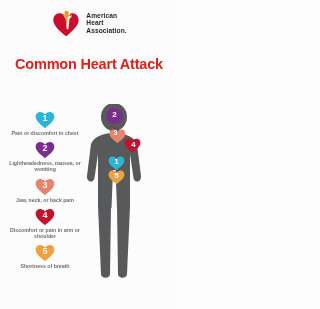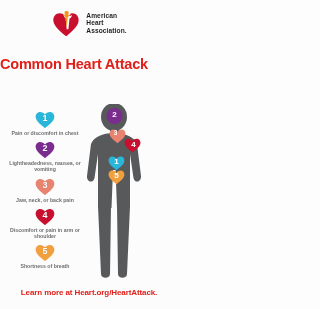--- a/index.html
+++ b/index.html
@@ -28,20 +28,21 @@
   .logo-mark svg{display:block;width:30px;height:30px;}
   .logo-text{
     font-size:6.6px;line-height:7.6px;font-weight:bold;
     color:#231f20;letter-spacing:.1px;
   }
   .logo-text div{white-space:nowrap;}
 
   
   .title{
     position:absolute;top:56px;left:0;right:0;
+    text-align:center;
     color:#e0201b;
     font-weight:bold;
     font-size:14.5px;
     line-height:16.5px;
     letter-spacing:-0.2px;
   }
   .title div{white-space:nowrap;}
 
   
   .signs-list{
@@ -248,15 +249,14 @@
     </div>
 
     <div class="marker m5">
       <svg viewBox="0 0 17 16">
           <path d="M8.5 15.2C6.6 13.6 1.1 9.8.6 6.3.3 3.6 2 1.6 4.3 1.6c1.7 0 3.2.9 4.2 2.2C9.5 2.5 11 1.6 12.7 1.6c2.3 0 4 2 3.7 4.7-.5 3.5-6 7.3-7.9 8.9z" fill="#f2a03d"></path>
         </svg>
       <span class="num">5</span>
     </div>
   </div>
 
-  <div class="footer">Learn more at Heart.org/HeartAttack.</div>
 
 </div>
 
 </body></html>

